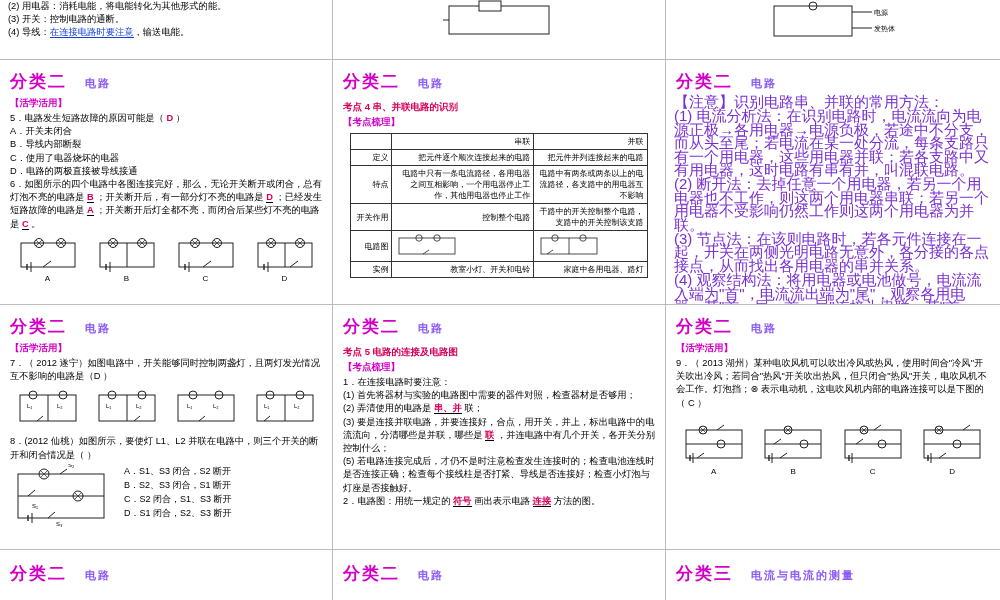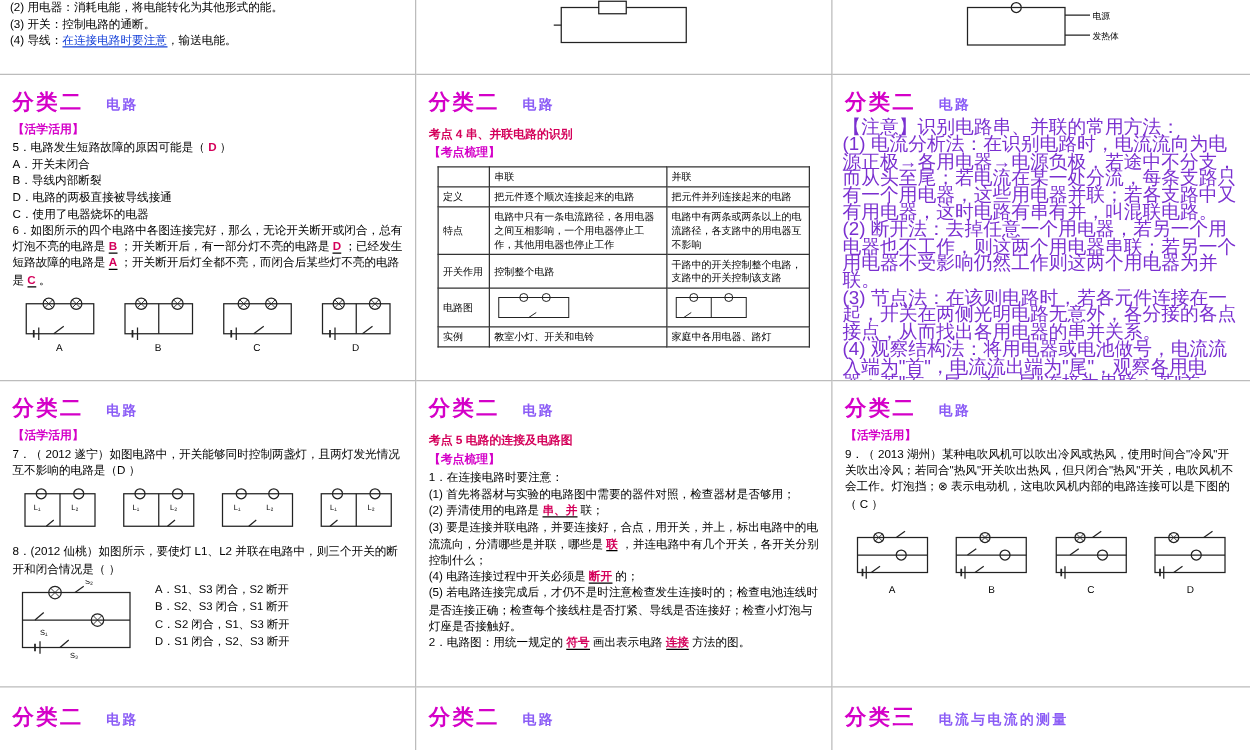--- a/index.html
+++ b/index.html
@@ -56,21 +56,21 @@
   
   .circ-row{display:flex;justify-content:space-around;align-items:center;margin-top:6px;}
   .circ-row .lbl{text-align:center;font-size:8px;margin-top:1px;}
   svg{display:block;}
 
   
   table.cmp{
     border-collapse:collapse;font-size:8px;margin:4px auto 0 auto;width:94%;
   }
   table.cmp th,table.cmp td{
-    border:1px solid #333;padding:2px 3px;text-align:left;vertical-align:middle;
+    border:1px solid #333;padding:2px 3px;text-align:right;vertical-align:middle;
     line-height:11px;
   }
   table.cmp th{font-weight:normal;background:#fff;}
   table.cmp td.head{width:34px;}
 
   
   .top-frag{font-size:9.3px;line-height:13.2px;padding:0 8px;}
   .top-frag p{margin:0;}
   .center-frag{display:flex;justify-content:center;align-items:flex-start;padding-top:0;}
   .opts{font-size:9px;line-height:14px;margin-left:6px;}
@@ -117,22 +117,22 @@
     <div class="slide-head">
       <span class="cat">分类二</span>
       <span class="topic">电路</span>
     </div>
     <div class="inner" style="padding-top:0;">
       <div class="tag">【活学活用】</div>
       <div class="body-text">
         <p>5．电路发生短路故障的原因可能是（ <span class="ans">D</span> ）</p>
         <p>A．开关未闭合</p>
         <p>B．导线内部断裂</p>
+        <p>C．使用了电器烧坏的电器</p>
         <p>D．电路的两极直接被导线接通</p>
-        <p>C．使用了电器烧坏的电器</p>
         <p>6．如图所示的四个电路中各图连接完好，那么，无论开关断开或闭合，总有灯泡不亮的电路是 <span class="ans u">B</span> ；开关断开后，有一部分灯不亮的电路是 <span class="ans u">D</span> ；已经发生短路故障的电路是 <span class="ans u">A</span> ；开关断开后灯全都不亮，而闭合后某些灯不亮的电路是 <span class="ans u">C</span> 。</p>
       </div>
       <div class="circ-row">
         <div>
           <svg width="62" height="36" viewBox="0 0 62 36">
             <rect x="4" y="6" width="54" height="24" fill="none" stroke="#222" stroke-width="1"></rect>
             <circle cx="22" cy="6" r="4.5" fill="none" stroke="#222" stroke-width="1"></circle>
             <line x1="19" y1="3" x2="25" y2="9" stroke="#222" stroke-width=".7"></line>
             <line x1="25" y1="3" x2="19" y2="9" stroke="#222" stroke-width=".7"></line>
             <circle cx="44" cy="6" r="4.5" fill="none" stroke="#222" stroke-width="1"></circle>
@@ -356,21 +356,20 @@
       <span class="topic">电路</span>
     </div>
     <div class="inner" style="padding-top:0;">
       <div class="kaodian">考点 5   电路的连接及电路图</div>
       <div class="tag">【考点梳理】</div>
       <div class="body-text">
         <p>1．在连接电路时要注意：</p>
         <p>(1) 首先将器材与实验的电路图中需要的器件对照，检查器材是否够用；</p>
         <p>(2) 弄清使用的电路是 <span class="ans u">串、并</span> 联；</p>
         <p>(3) 要是连接并联电路，并要连接好，合点，用开关，并上，标出电路中的电流流向，分清哪些是并联，哪些是 <span class="ans u">联</span> ，并连电路中有几个开关，各开关分别控制什么；</p>
-        <p>(4) 电路连接过程中开关必须是 <span class="ans u">断开</span> 的；</p>
         <p>(5) 若电路连接完成后，才仍不是时注意检查发生连接时的；检查电池连线时是否连接正确；检查每个接线柱是否打紧、导线是否连接好；检查小灯泡与灯座是否接触好。</p>
         <p>2．电路图：用统一规定的 <span class="ans u">符号</span> 画出表示电路 <span class="ans u">连接</span> 方法的图。</p>
       </div>
     </div>
   </div>
 
   <div class="cell last">
     <div class="slide-head">
       <span class="cat">分类二</span>
       <span class="topic">电路</span>

